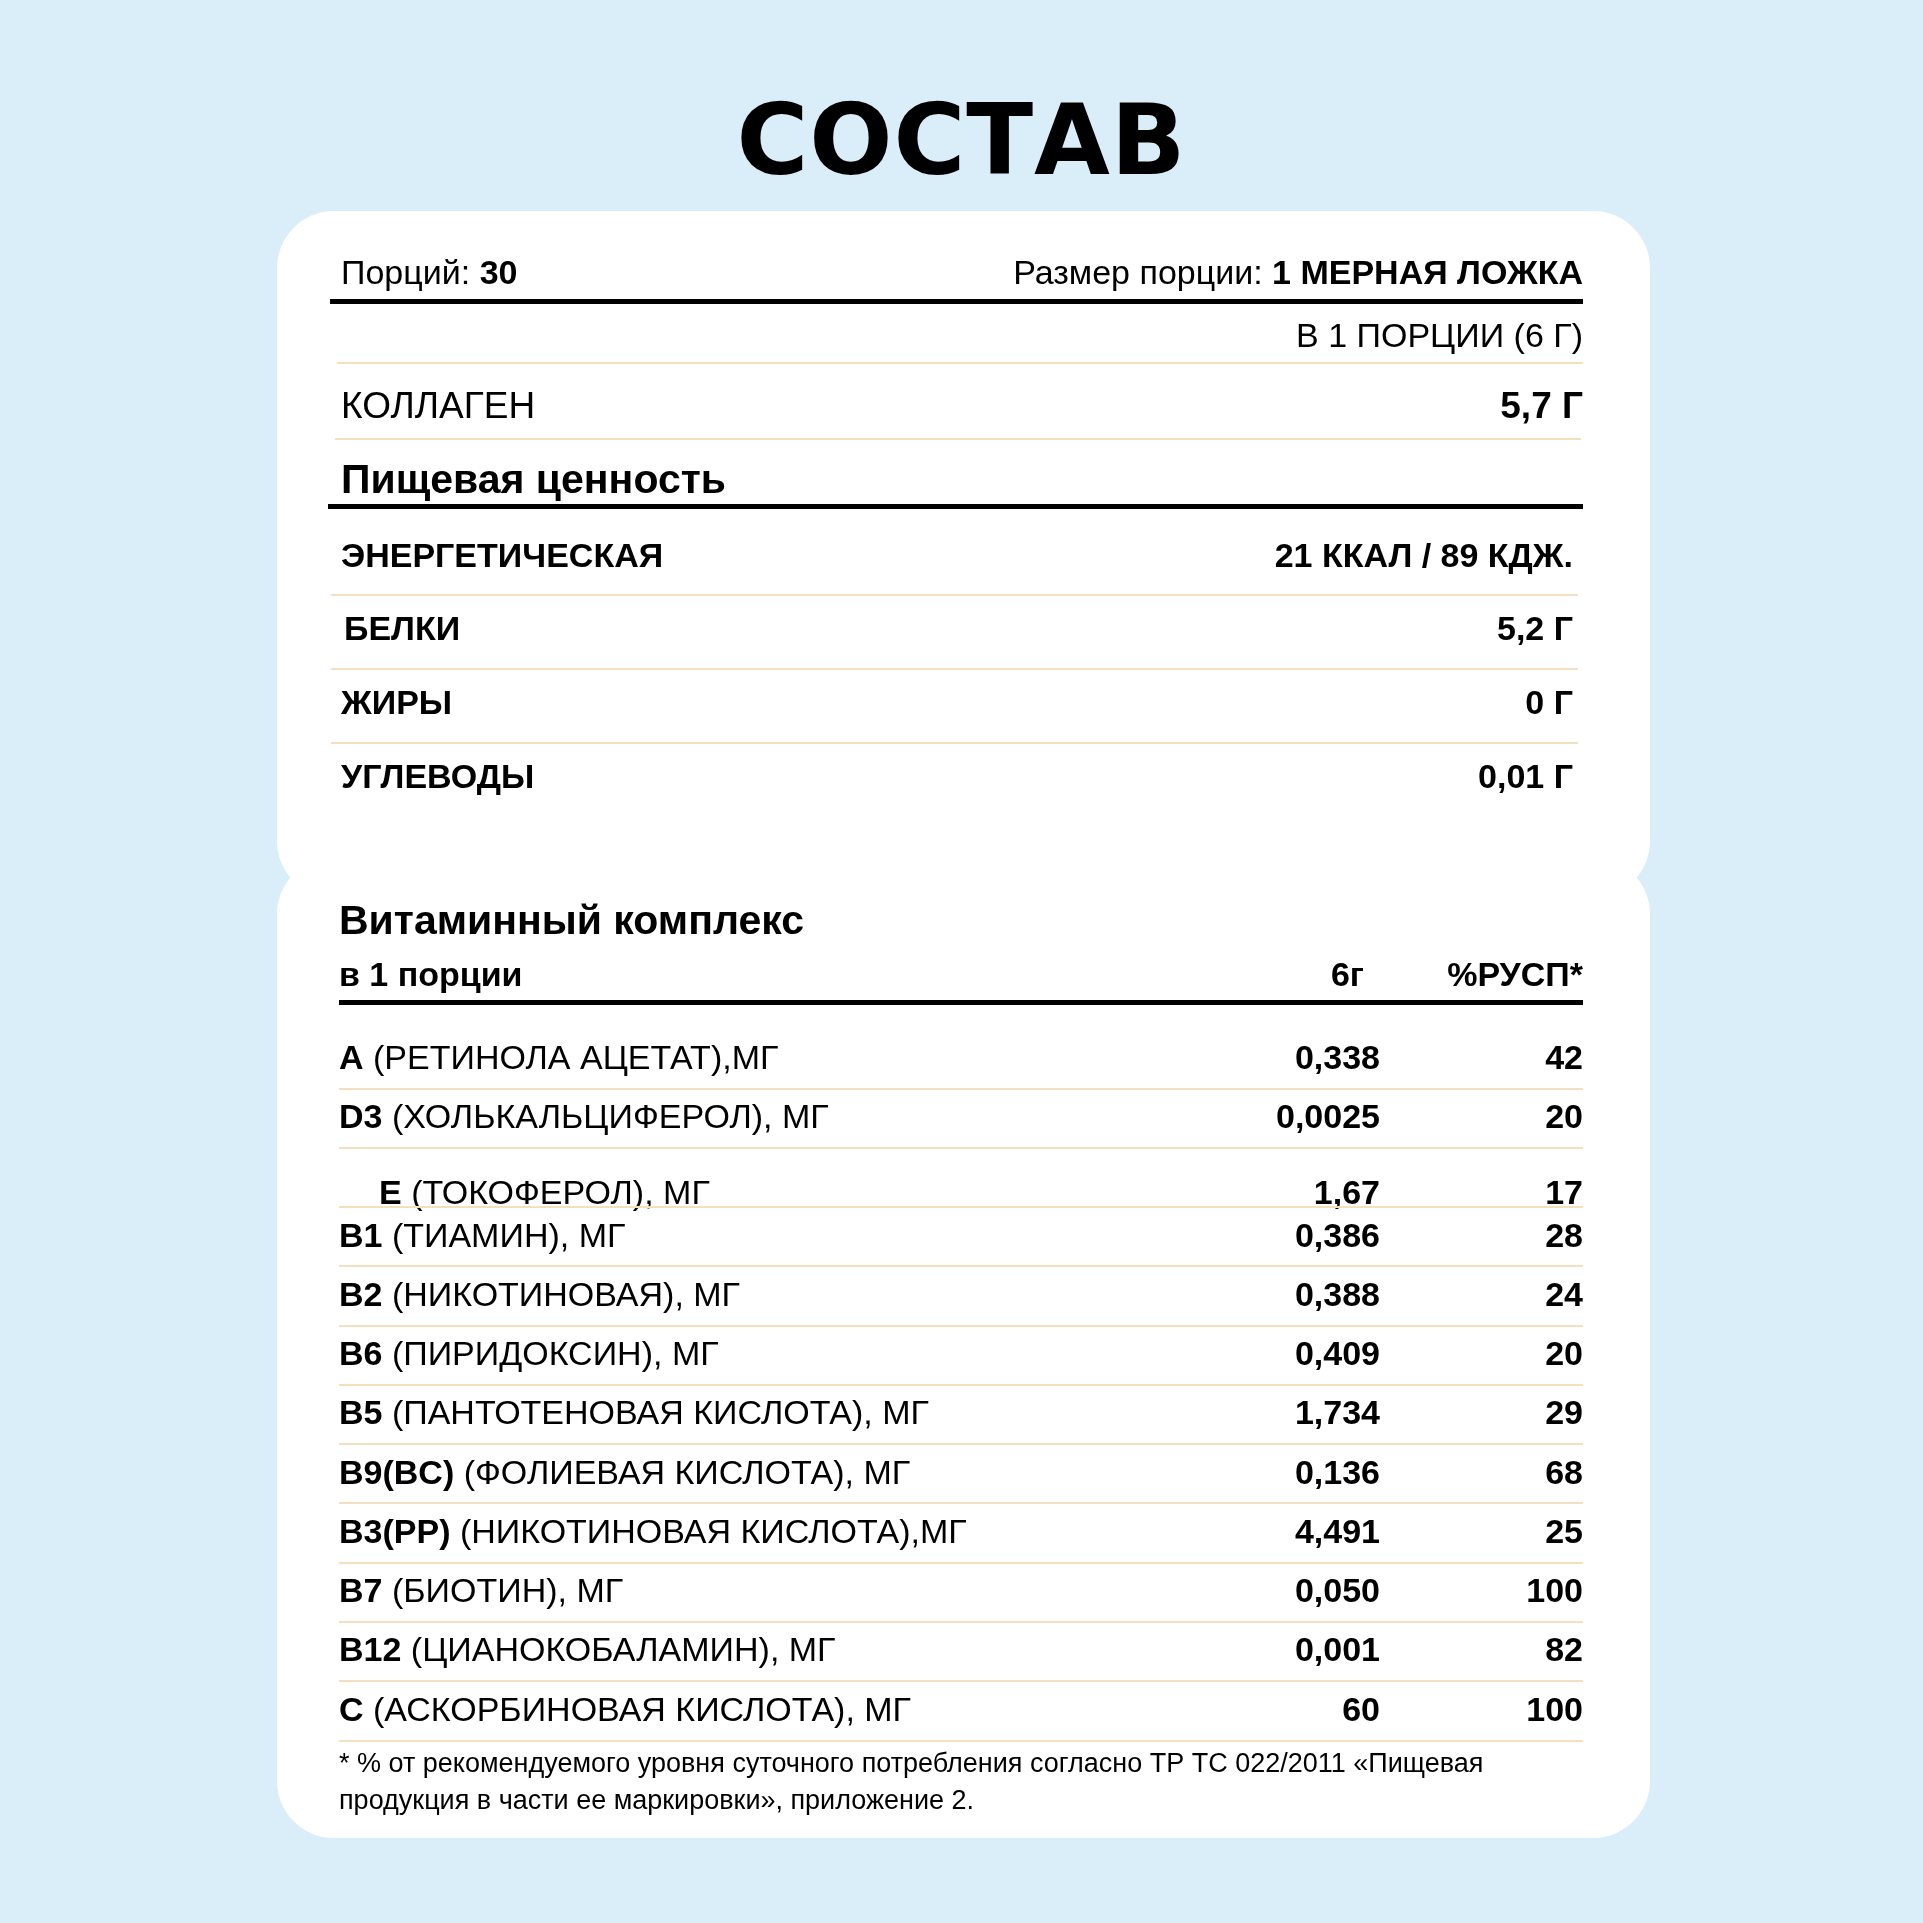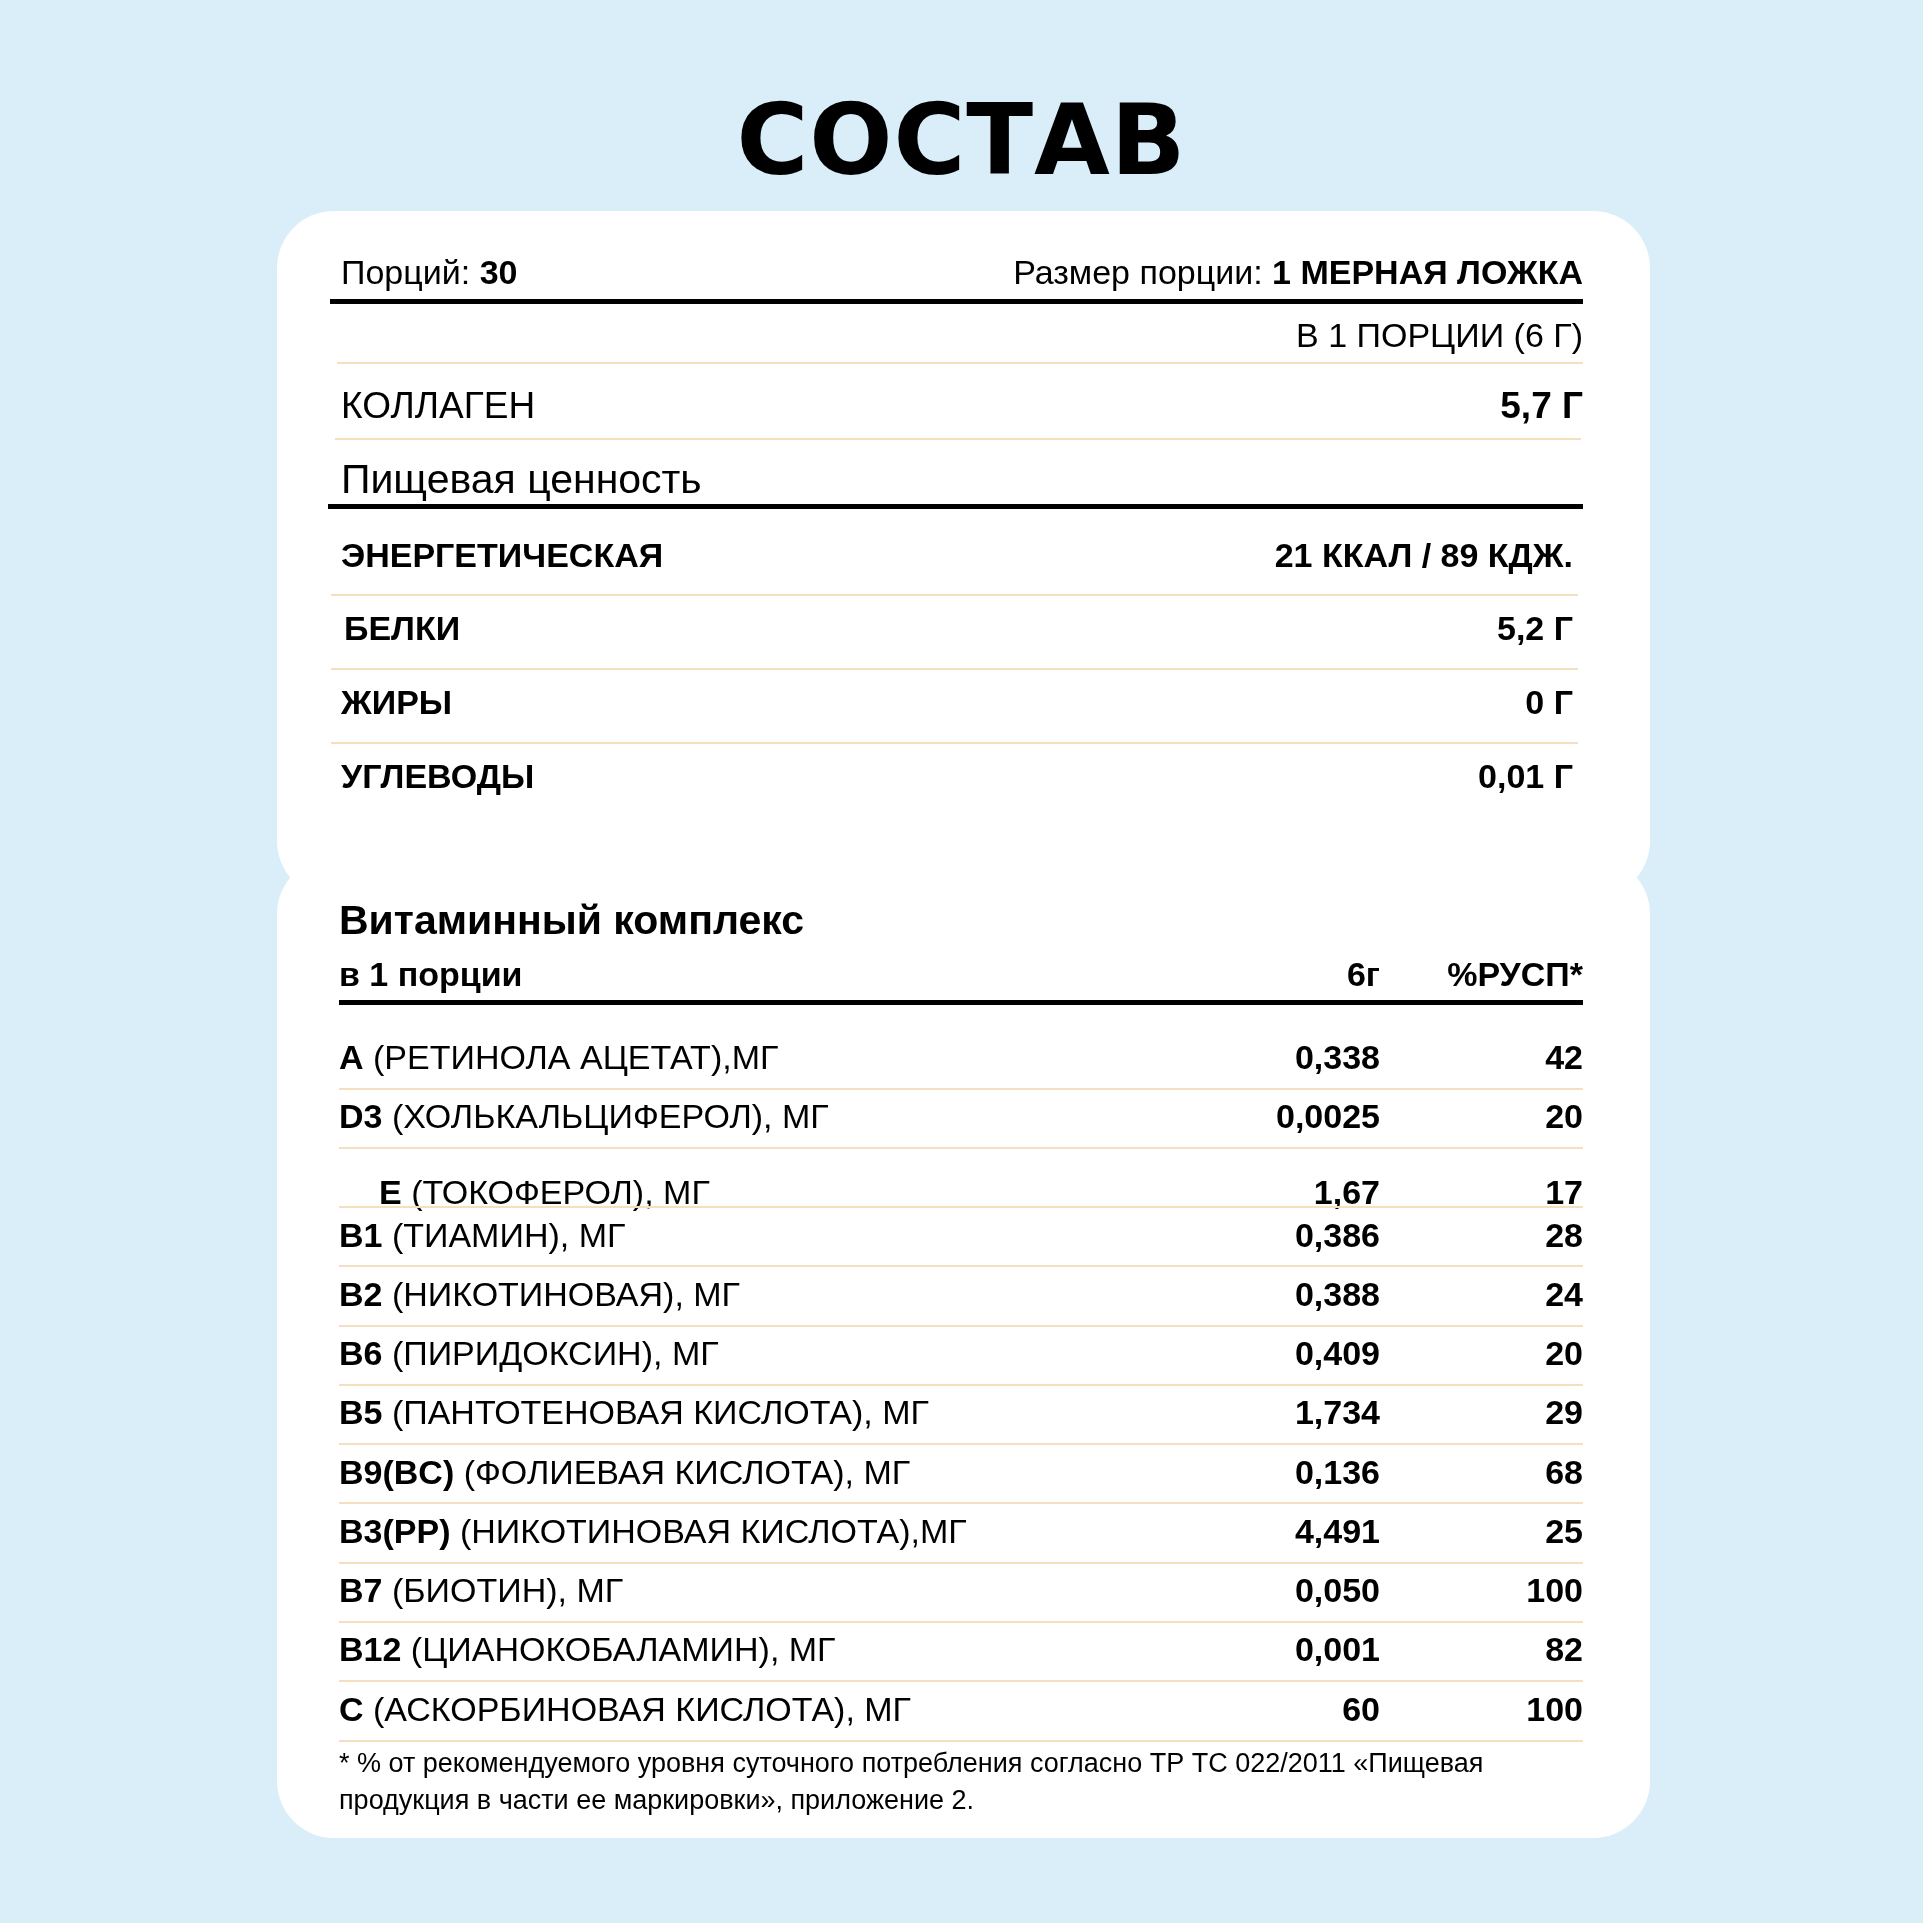--- a/index.html
+++ b/index.html
@@ -38,26 +38,26 @@
       font-size: 35px;
     }
     .thick { position: absolute; height: 4.6px; background: #000; }
     .thin { position: absolute; height: 1.8px; background: #f5dfc0; }
 
     .serv-row { left: 64px; right: 67px; top: 42px; font-size: 34px; }
     .serv-row b { font-weight: bold; }
     .per-row { left: 64px; right: 67px; top: 105px; justify-content: flex-end; font-size: 34px; }
     .coll-row { left: 64px; right: 67px; top: 174px; font-size: 37px; }
     .coll-row .val { font-weight: bold; }
-    .nv-title { position: absolute; left: 64px; top: 245px; font-size: 41px; font-weight: normal; }
+    .nv-title { position: absolute; left: 64px; top: 245px; font-size: 41px; font-weight: bold; }
     .nut-row { left: 64px; right: 77px; font-size: 34px; font-weight: bold; }
 
     .vit-title { position: absolute; left: 62px; top: 40px; font-size: 41px; font-weight: bold; }
     .vit-head { left: 62px; right: 67px; top: 98px; font-size: 34px; font-weight: bold; }
-    .vit-head .cols { display: flex; gap: 0; }
+    .vit-head .cols { display: flex; gap: 16px; }
     .vit-head .c1 { width: 111px; text-align: right; }
     .vit-head .c2 { width: 203px; text-align: right; }
 
     .vit-row { left: 62px; right: 67px; font-size: 34px; }
     .vit-row .name b { font-weight: bold; }
     .vit-row .name span.desc { font-weight: normal; }
     .vit-row .cols { display: flex; }
     .vit-row .c1 { width: 231px; text-align: right; font-weight: bold; }
     .vit-row .c2 { width: 203px; text-align: right; font-weight: bold; }
 

